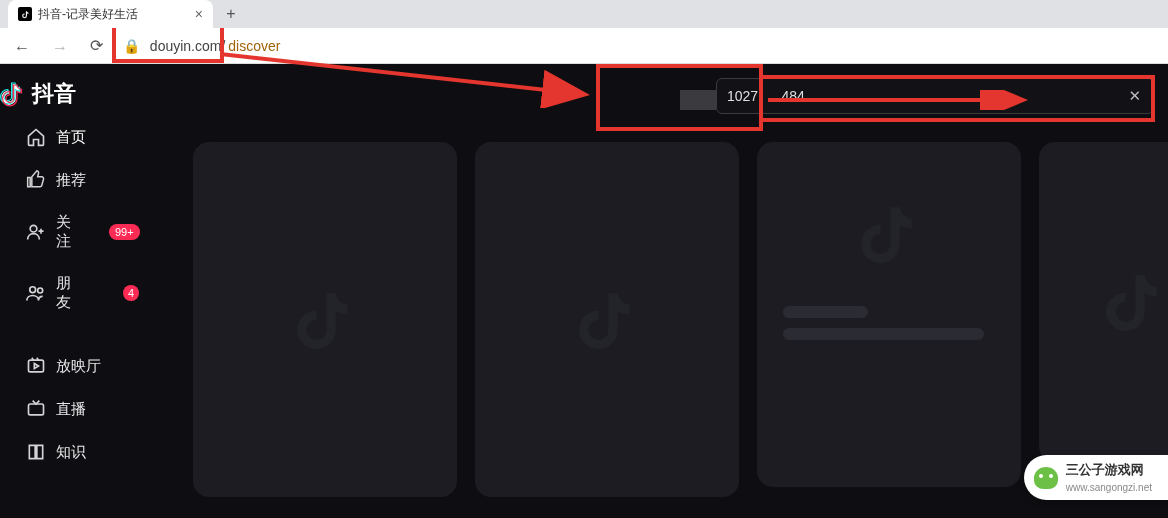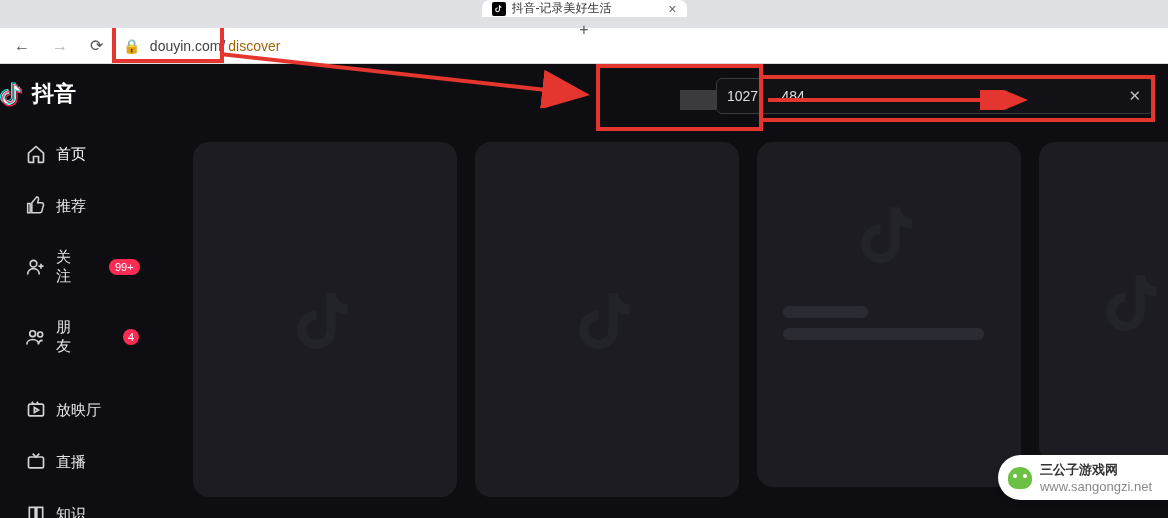--- a/index.html
+++ b/index.html
@@ -9,22 +9,22 @@
       width: 1168px;
       height: 518px;
       overflow: hidden;
       position: relative;
     }
     .tabbar {
       height: 28px;
       background: #dfe1e5;
       display: flex;
       align-items: center;
+      padding-left: 8px;
       gap: 4px;
-      flex-direction: column;
     }
     .tab {
       background: #fff;
       border-radius: 8px 8px 0 0;
       height: 28px;
       width: 205px;
       display: flex;
       align-items: center;
       padding: 0 10px;
       font-size: 12px;
@@ -131,24 +131,24 @@
       display: flex;
       align-items: center;
       padding: 0 14px;
       font-size: 14px;
       cursor: pointer;
       gap: 4px;
     }
 
     .sidebar {
       width: 165px;
-      padding-top: 70px;
+      padding-top: 53px;
       display: flex;
       flex-direction: column;
-      gap: 12px;
+      gap: 3px;
     }
     .navitem {
       display: flex;
       align-items: center;
       gap: 10px;
       padding: 10px 26px;
       color: #e6e6e8;
       font-size: 15px;
       cursor: pointer;
       position: relative;
@@ -203,21 +203,21 @@
       align-items:center;
       gap:8px;
       padding:6px 16px 6px 10px;
       font-size:13px;
       color:#333;
       box-shadow:0 2px 6px rgba(0,0,0,.25);
     }
     .wm-face{width:24px;height:22px;background:#6bc045;border-radius:50% 50% 40% 40%;position:relative;}
     .wm-face:before,.wm-face:after{content:"";position:absolute;width:4px;height:4px;background:#fff;border-radius:50%;top:7px;}
     .wm-face:before{left:5px;} .wm-face:after{right:5px;}
-    .wm-text b{display:block;font-size:13px;} .wm-text span{font-size:13px;color:#888;}
+    .wm-text b{display:block;font-size:13px;} .wm-text span{font-size:10px;color:#888;}
 
     
     .annot { position:absolute; border:4px solid #e4362e; z-index:50; }
     .arrow-svg{position:absolute;z-index:40;pointer-events:none;}
   </style>
 </head>
 <body>
 
 <div class="tabbar">
   <div class="tab">

